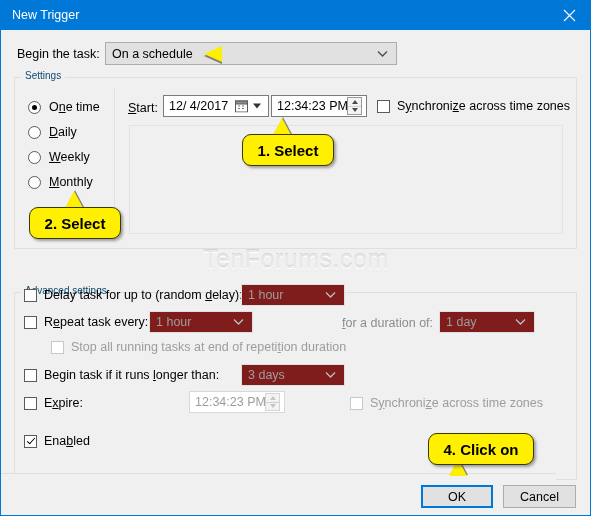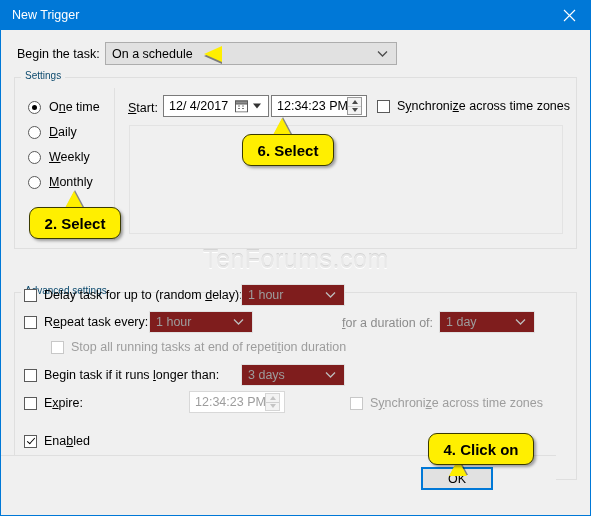--- a/index.html
+++ b/index.html
@@ -265,21 +265,21 @@
     color: #e8e8e8;
     text-shadow: 0 1px 0 #ffffff, 0 -1px 0 #d4d4d4;
     letter-spacing: 0.5px;
     white-space: nowrap;
     pointer-events: none;
   }
 
   
   .footer {
     position: absolute;
-    left: 0; top: 454px;
+    left: 0; top: 472px;
     width: 555px;
     height: 42px;
     background: #f0f0f0;
     border-top: 1px solid #dfdfdf;
   }
   .btn {
     position: absolute;
     box-sizing: border-box;
     height: 23px;
     background: #e1e1e1;
@@ -478,26 +478,27 @@
       <span class="cb checked"></span>
       <span class="cb-label"><span>Ena</span><u class="acc">b</u><span>led</span></span>
     </div>
 
   </div>
 
   <div class="watermark">TenForums.com</div>
 
   <div class="footer">
     <div class="btn default" style="left:420px; top:11px; width:72px;">OK</div>
+    <div class="btn" style="left:502px; top:11px; width:73px;">Cancel</div>
   </div>
 
   <span class="tail tail-left" style="left:203px; top:45px;"></span>
 
   <span class="tail tail-up" style="left:64px; top:190px;"></span>
   <div class="callout" style="left:28px; top:206px; width:90px; height:30px;">2. Select</div>
 
   <span class="tail tail-up" style="left:272px; top:117px;"></span>
-  <div class="callout" style="left:241px; top:133px; width:90px; height:30px;">6. Select</div>
+  <div class="callout" style="left:241px; top:133px; width:90px; height:30px;">1. Select</div>
 
   <span class="tail tail-up" style="left:448px; top:458px;"></span>
   <div class="callout" style="left:427px; top:432px; width:104px; height:30px;">4. Click on</div>
 
 </div>
 
 </body></html>

